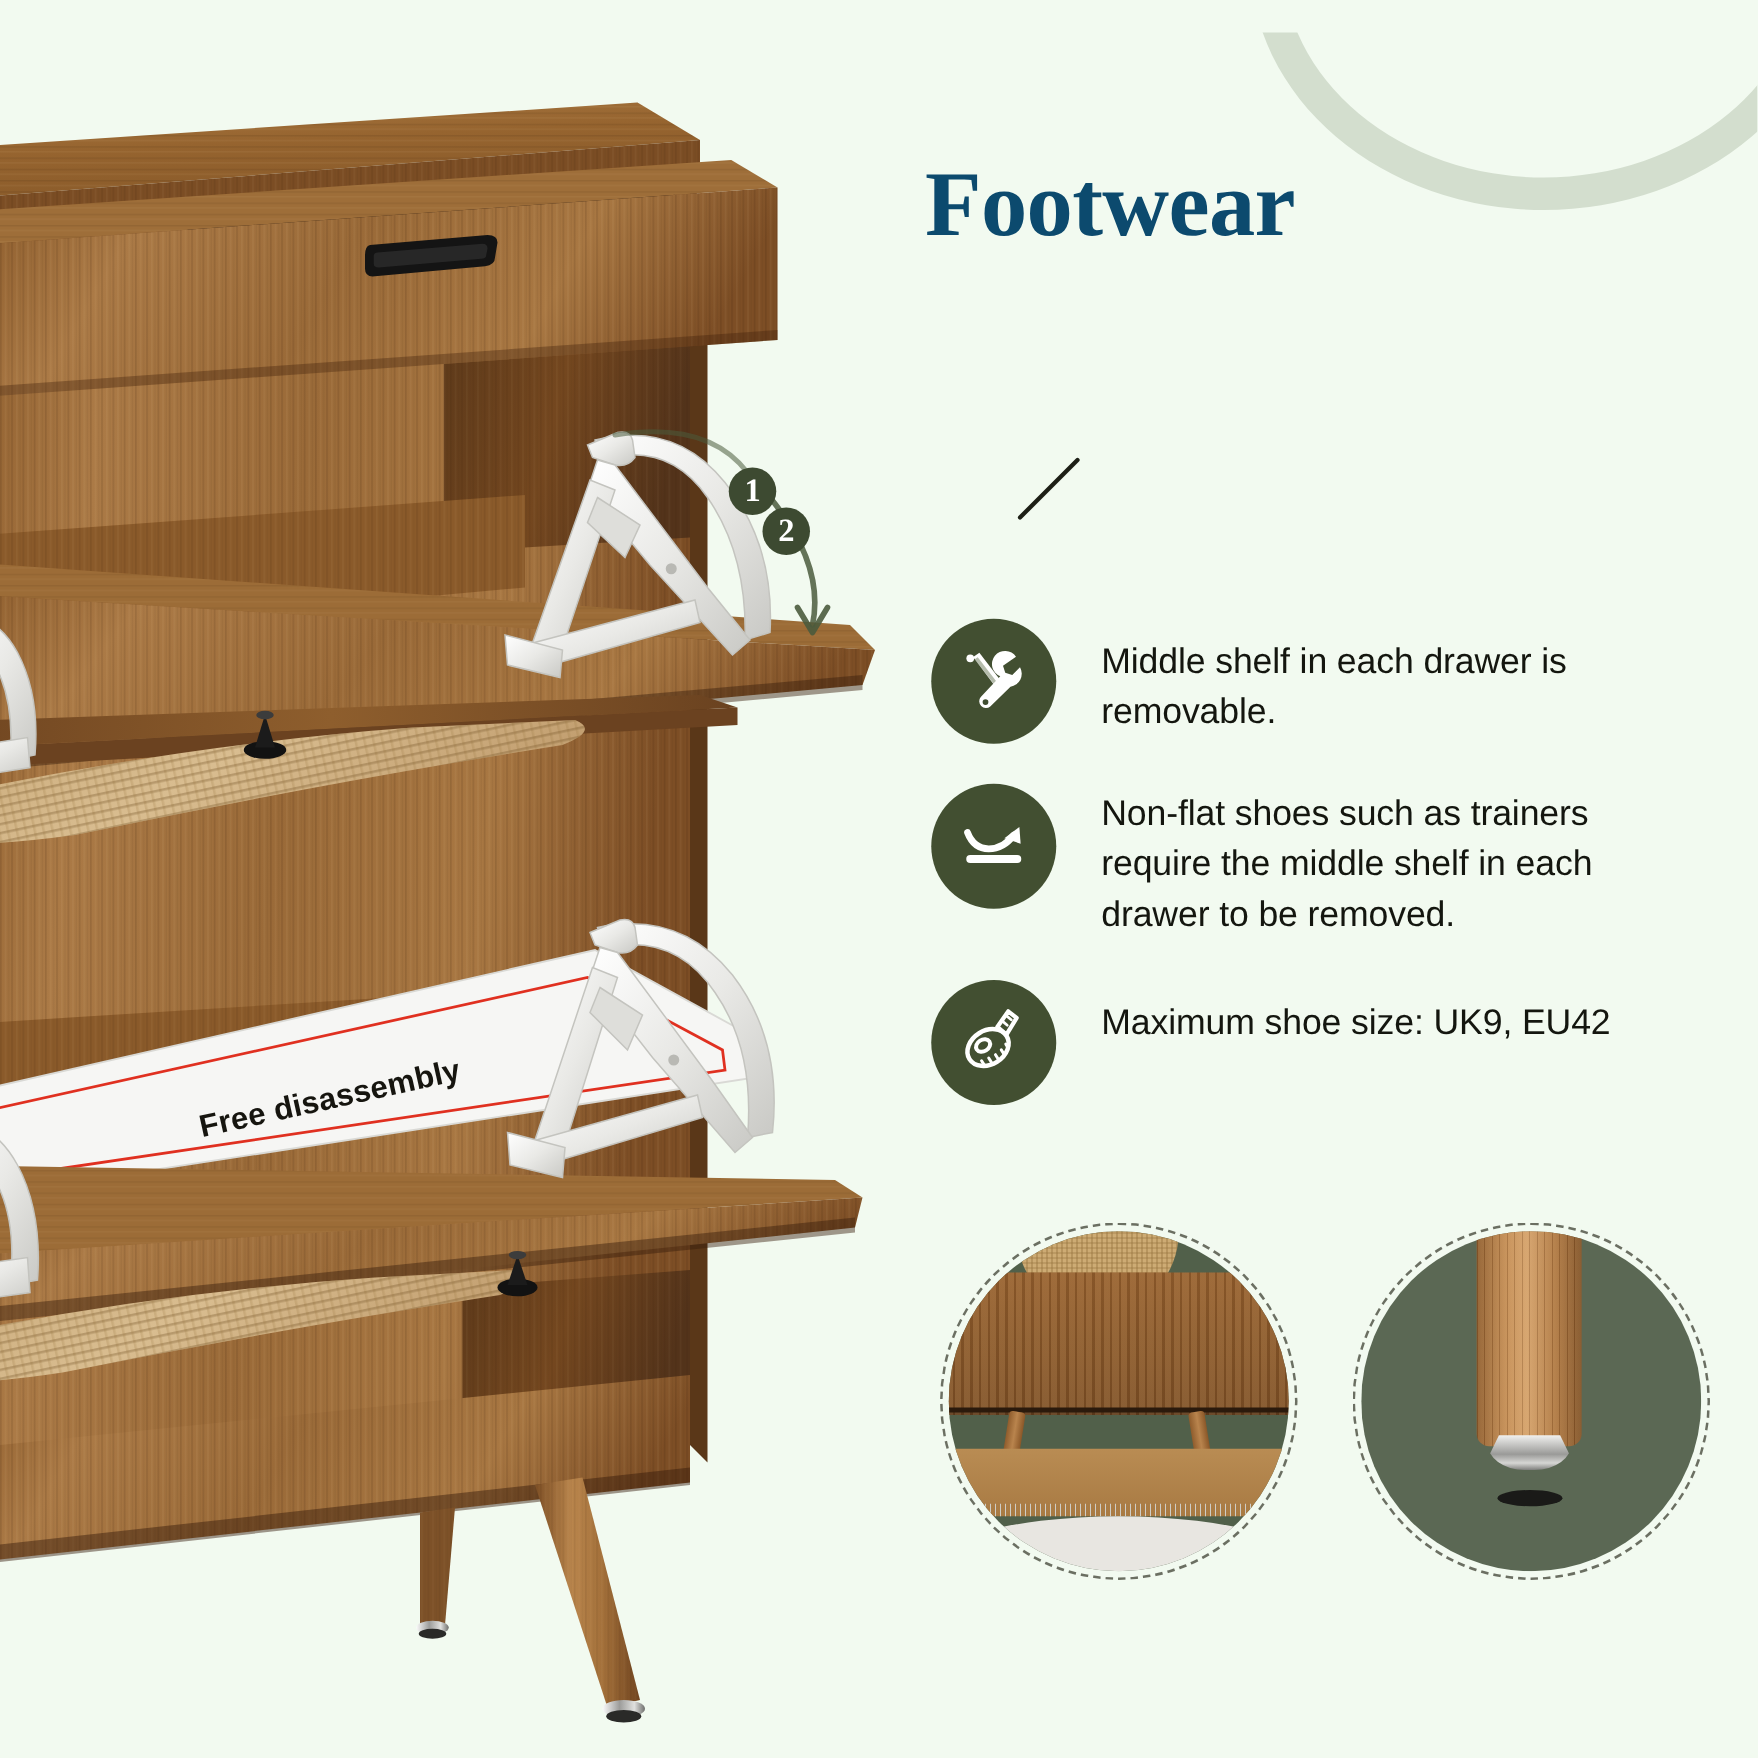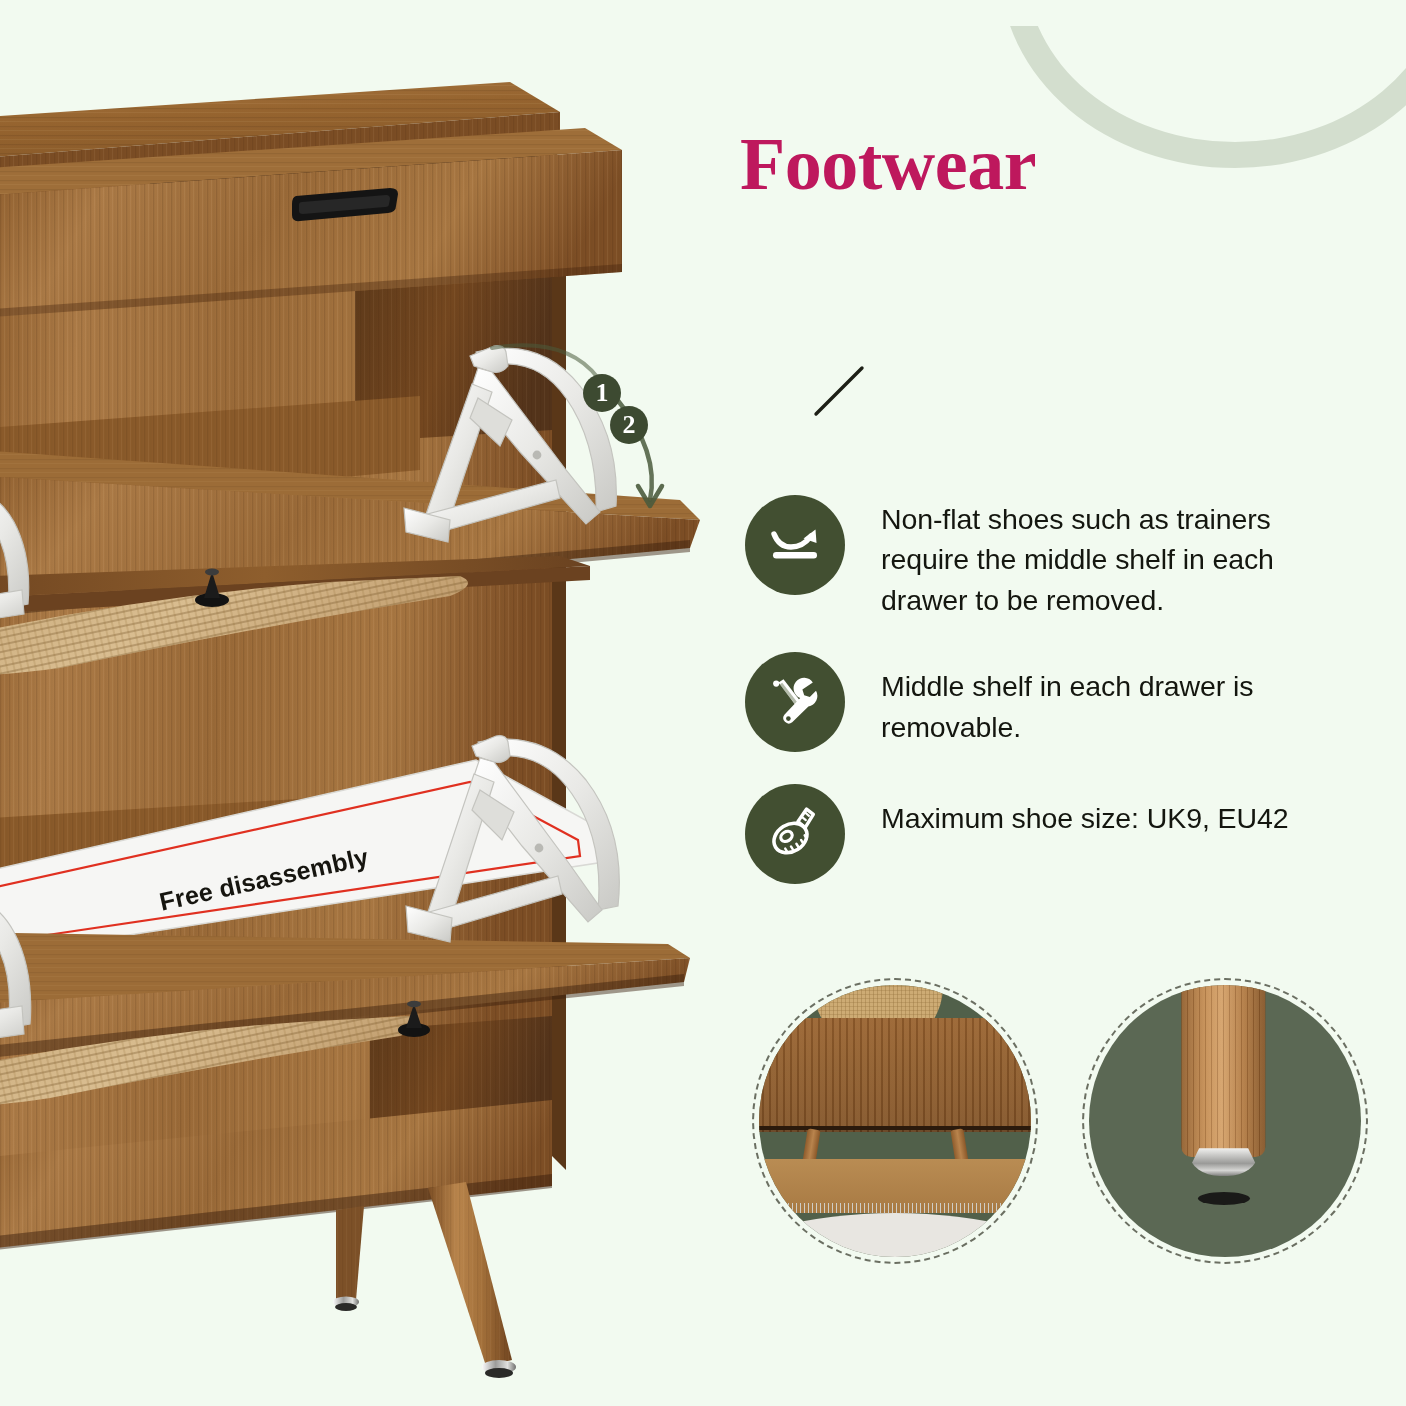--- a/index.html
+++ b/index.html
@@ -48,21 +48,21 @@
     left: 740px;
     top: 120px;
     width: 640px;
   }
 
   .title {
     font-family: "Liberation Serif", serif;
     font-size: 74px;
     line-height: 1.20;
     font-weight: 700;
-    color: #be185d;
+    color: #0c4a6e;
     letter-spacing: -0.5px;
   }
   .title-line2 { display: block; }
 
   .slash-accent {
     position: absolute;
     left: 72px;
     top: 242px;
     width: 58px;
     height: 58px;
@@ -478,48 +478,48 @@
 
     <div class="slash-accent">
       <svg width="58" height="58" viewBox="0 0 58 58" xmlns="http://www.w3.org/2000/svg">
         <line x1="4" y1="52" x2="50" y2="6" stroke="#1d1f16" stroke-width="3.4" stroke-linecap="round"></line>
       </svg>
     </div>
   </div>
 
   <div class="bullets">
 
+    <div class="bullet b1">
+      <div class="bullet-icon">
+        <svg width="58" height="58" viewBox="0 0 58 58" xmlns="http://www.w3.org/2000/svg">
+          <g fill="#ffffff">
+
+            <path d="M12.5,9.5 L17.5,6.2 L38,33 L33.5,37.5 Z"></path>
+            <path d="M13.8,11.4 L16.2,9.8 L35.3,34.5 L33.2,36.6 Z" fill="#5b6b48" opacity="0.45"></path>
+            <circle cx="10.2" cy="10.6" r="3.1"></circle>
+
+            <path d="M46.8,9.4 a10.5,10.5 0 1 0 -12.6,15.6 L18.6,41.6 a5.4,5.4 0 0 0 7.6,7.6 L42.4,33.4 A10.5,10.5 0 0 0 50,17.8 L43.8,24 L38.2,22.2 L36.4,16.6 Z"></path>
+            <circle cx="22.4" cy="45.6" r="2.3" fill="#3f4d30"></circle>
+          </g>
+        </svg>
+      </div>
+      <div class="bullet-text">Middle shelf in each drawer is removable.</div>
+    </div>
+
     <div class="bullet b2">
       <div class="bullet-icon">
         <svg width="58" height="58" viewBox="0 0 58 58" xmlns="http://www.w3.org/2000/svg">
           <g fill="none" stroke="#ffffff" stroke-width="5.4" stroke-linecap="round" stroke-linejoin="round">
             <path d="M8,18 Q13,31 25,31 Q37,31 45,20"></path>
           </g>
           <path d="M49.5,13.5 L50.5,27 L37.5,22.5 Z" fill="#ffffff"></path>
           <rect x="7" y="36" width="44" height="6.4" rx="3.2" fill="#ffffff"></rect>
         </svg>
       </div>
       <div class="bullet-text">Non-flat shoes such as trainers require the middle shelf in each drawer to be removed.</div>
-    </div>
-
-    <div class="bullet b1">
-      <div class="bullet-icon">
-        <svg width="58" height="58" viewBox="0 0 58 58" xmlns="http://www.w3.org/2000/svg">
-          <g fill="#ffffff">
-
-            <path d="M12.5,9.5 L17.5,6.2 L38,33 L33.5,37.5 Z"></path>
-            <path d="M13.8,11.4 L16.2,9.8 L35.3,34.5 L33.2,36.6 Z" fill="#5b6b48" opacity="0.45"></path>
-            <circle cx="10.2" cy="10.6" r="3.1"></circle>
-
-            <path d="M46.8,9.4 a10.5,10.5 0 1 0 -12.6,15.6 L18.6,41.6 a5.4,5.4 0 0 0 7.6,7.6 L42.4,33.4 A10.5,10.5 0 0 0 50,17.8 L43.8,24 L38.2,22.2 L36.4,16.6 Z"></path>
-            <circle cx="22.4" cy="45.6" r="2.3" fill="#3f4d30"></circle>
-          </g>
-        </svg>
-      </div>
-      <div class="bullet-text">Middle shelf in each drawer is removable.</div>
     </div>
 
     <div class="bullet b3">
       <div class="bullet-icon">
         <svg width="58" height="58" viewBox="0 0 58 58" xmlns="http://www.w3.org/2000/svg">
           <g transform="rotate(-32 29 29)">
 
             <ellipse cx="23" cy="30" rx="17.5" ry="13.5" fill="none" stroke="#ffffff" stroke-width="3.6"></ellipse>
             <ellipse cx="20.5" cy="26.5" rx="6" ry="4.6" fill="none" stroke="#ffffff" stroke-width="3.2"></ellipse>
 

